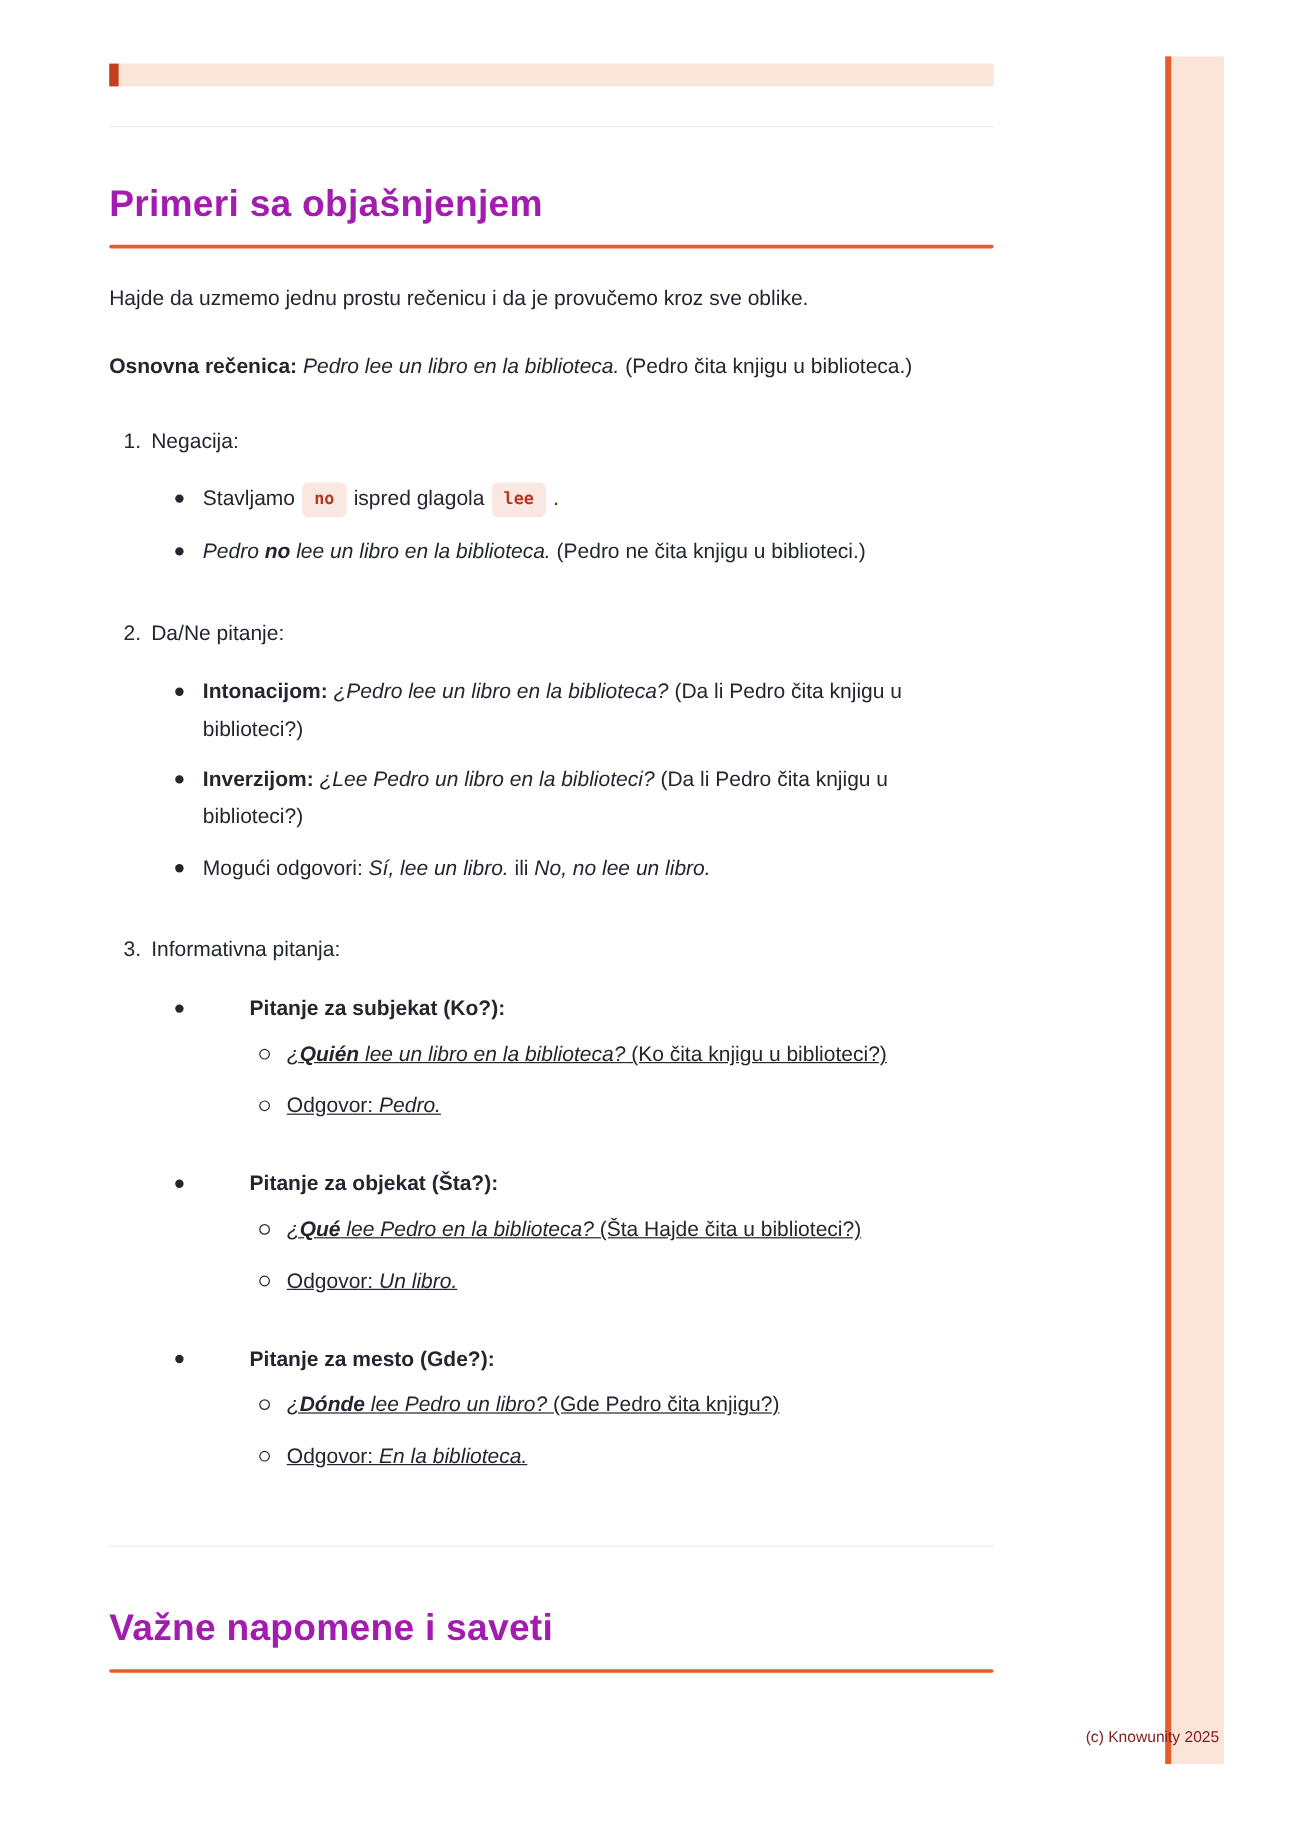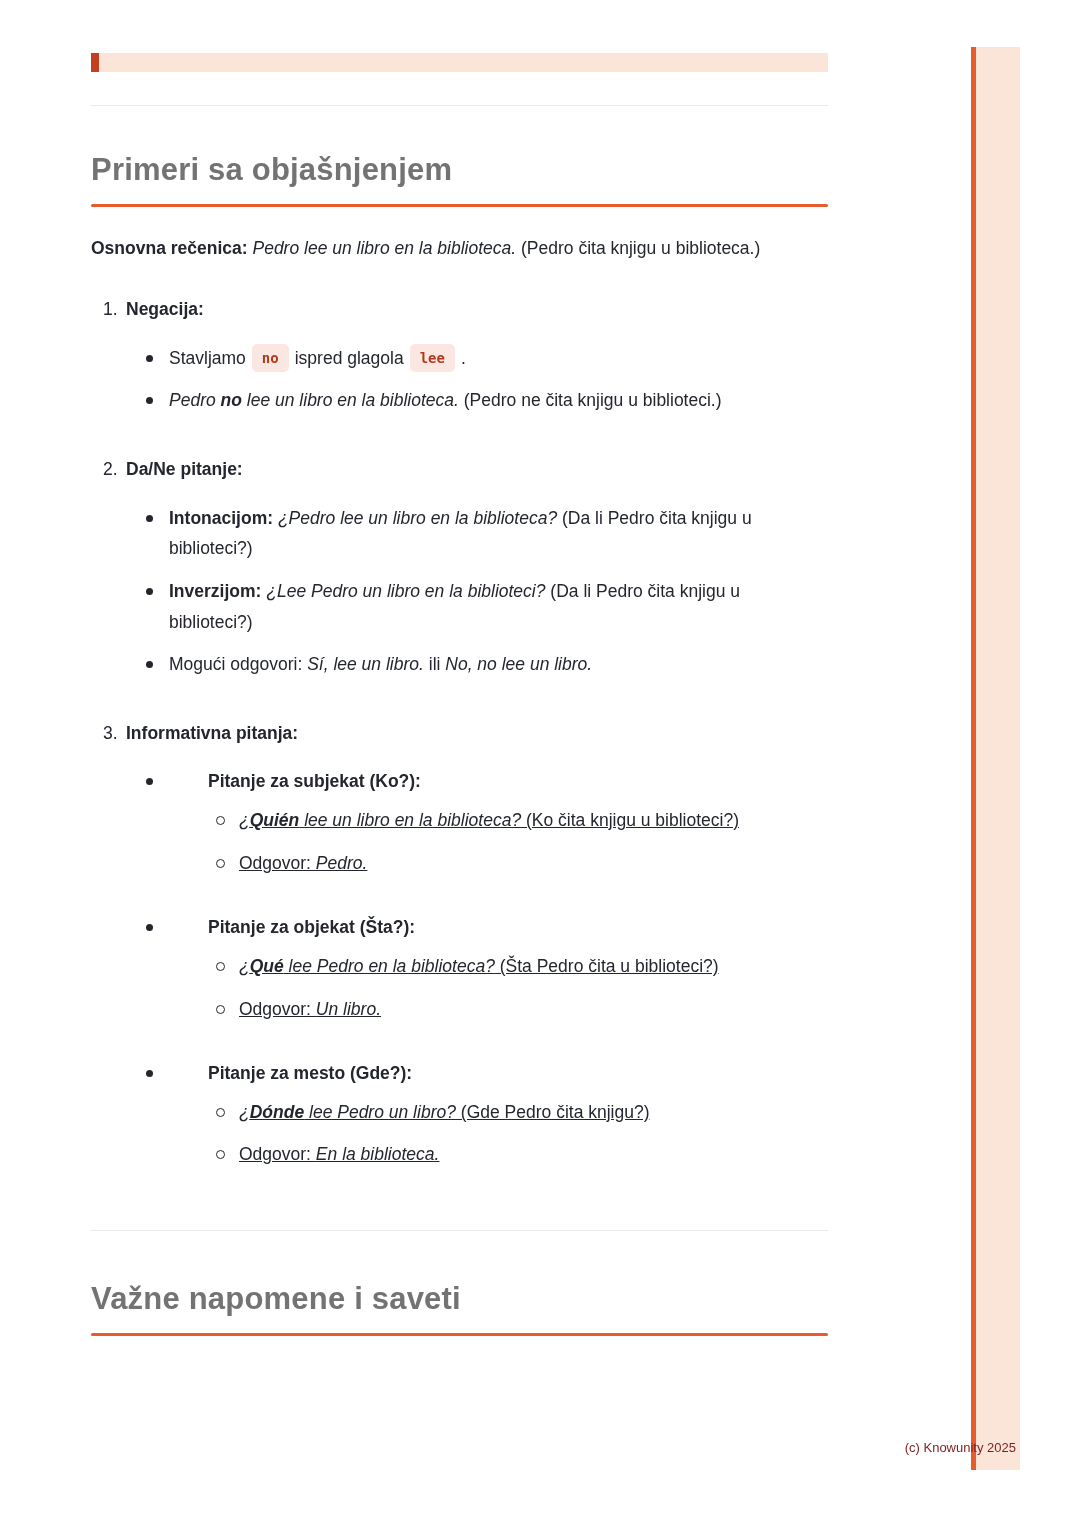--- a/index.html
+++ b/index.html
@@ -21,31 +21,31 @@
     z-index:1;
   }
   .content{position:absolute;left:91px;top:53px;width:737px;z-index:2;}
   .top-strip{display:flex;height:19px;}
   .cursor-mark{width:8px;background:#C2401F;}
   .highlight{flex:1;background:#FBE5D9;}
   .gray-divider{margin-top:33px;border-top:1px solid #E9E9E9;height:0;}
   .h-orange{
     margin:44px 0 0;
     font-size:31px;line-height:1.28;
-    font-weight:700;color:#737373;letter-spacing:.2px;
+    font-weight:700;color:#a21caf;letter-spacing:.2px;
   }
   .h-orange.second{margin-top:48px;}
   .orange-rule{margin-top:14px;height:3px;background:#E65C2E;border-radius:2px;}
   .para{margin:26px 0 0;font-size:17.5px;line-height:1.8;}
   .justify{text-align:justify;}
   .num-list{list-style:none;margin:30px 0 0;padding:0 0 0 12px;}
   .num-item{display:flex;margin-bottom:26px;}
   .num{flex:none;width:23px;font-size:17.5px;line-height:1.75;}
   .num-body{flex:1;min-width:0;}
-  .item-label{font-weight:700;font-size:17.5px;line-height:1.75;margin-bottom:18px;}
+  .item-label{font-weight:400;font-size:17.5px;line-height:1.75;margin-bottom:18px;}
   .bullets{list-style:none;margin:0;padding:0 0 0 20px;}
   .bullet{display:flex;margin-bottom:12px;}
   .bullet.subgroup{margin-bottom:22px;gap:39px;}
   .disc{flex:none;width:7px;height:7px;border-radius:50%;background:#23262E;margin:12px 16px 0 0;}
   .btext{font-size:17.5px;line-height:1.75;min-width:0;flex:1;}
   .points{list-style:none;margin:8px 0 0;padding:0 0 0 8px;}
   .point{display:flex;margin-bottom:12px;text-decoration:underline;}
   .ring{flex:none;width:7px;height:7px;border-radius:50%;border:1.6px solid #23262E;margin:11px 14px 0 0;background:#fff;}
   .b{font-weight:700;}
   .i{font-style:italic;margin-top:12px;}
@@ -75,20 +75,21 @@
     <div class="top-strip">
       <span class="cursor-mark"></span>
       <span class="highlight"></span>
     </div>
 
     <div class="gray-divider"></div>
 
     <h1 class="h-orange">Primeri sa objašnjenjem</h1>
     <div class="orange-rule"></div>
 
+    <p class="para">Hajde da uzmemo jednu prostu rečenicu i da je provučemo kroz sve oblike.</p>
 
     <p class="para justify"><span class="b">Osnovna rečenica:</span><span> </span><span class="i">Pedro lee un libro en la biblioteca.</span><span> (Pedro čita knjigu u biblioteca.)</span></p>
 
     <ol class="num-list">
 
       <li class="num-item">
         <span class="num">1.</span>
         <div class="num-body">
           <div class="item-label">Negacija:</div>
           <ul class="bullets">
@@ -148,21 +149,21 @@
               </div>
             </li>
 
             <li class="bullet subgroup">
               <span class="disc"></span>
               <div class="btext">
                 <div class="sub-title"><span class="b">Pitanje za objekat (Šta?):</span></div>
                 <ul class="points">
                   <li class="point">
                     <span class="ring"></span>
-                    <div class="btext"><span class="i">¿</span><span class="b i">Qué</span><span class="i"> lee Pedro en la biblioteca?</span><span> (Šta Pedro čita u biblioteci?)</span></div>
+                    <div class="btext"><span class="i">¿</span><span class="b i">Qué</span><span class="i"> lee Pedro en la biblioteca?</span><span> (Šta Hajde čita u biblioteci?)</span></div>
                   </li>
                   <li class="point">
                     <span class="ring"></span>
                     <div class="btext"><span>Odgovor: </span><span class="i">Un libro.</span></div>
                   </li>
                 </ul>
               </div>
             </li>
 
             <li class="bullet subgroup">

